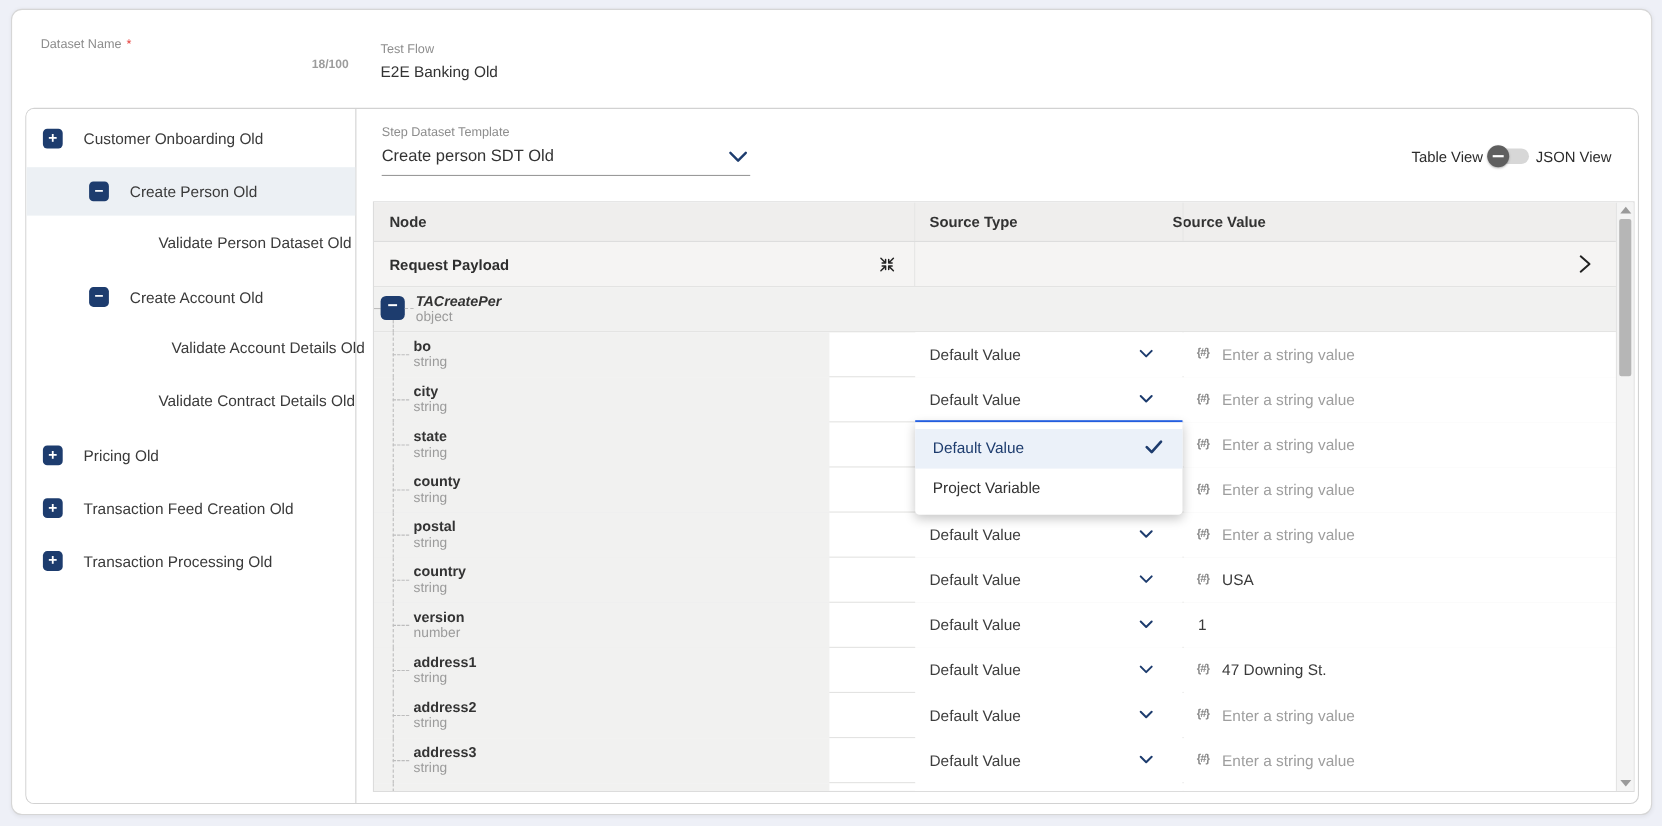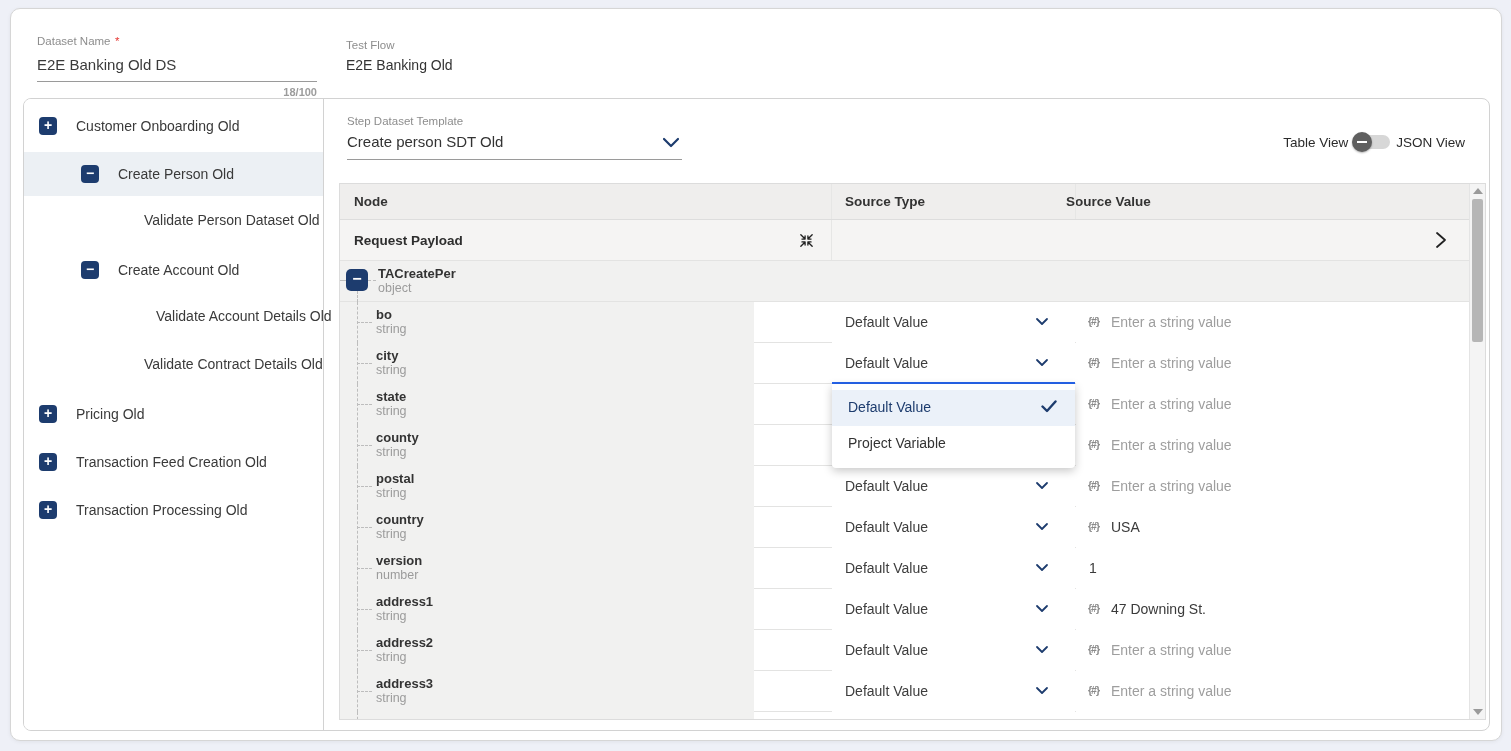--- a/index.html
+++ b/index.html
@@ -76,21 +76,21 @@
     letter-spacing:-1px; font-weight:bold; }
   .svc .sv-text { position:absolute; left:35px; top:12px; font-size:14px; }
   .svc .sv-text.ph { color:#9e9e9e; } .svc .sv-text.val { color:#3a3a3a; }
   .svc .sv-text.noicon { left:13px; }
 
   .node-name { position:absolute; left:36px; top:5px; font-size:13px; font-weight:bold; color:#333; }
   .node-type { position:absolute; left:36px; top:20px; font-size:12.5px; color:#9b9b9b; }
   .minus-sq { position:absolute; left:6px; top:8px; width:22px; height:22px; border-radius:5px;
     background:#1d3c6e; color:#fff; text-align:center; font-size:16px; line-height:20px;
     font-weight:bold; cursor:pointer; }
-  .root-name { position:absolute; left:38px; top:5px; font-size:13px; font-weight:bold; color:#333; }
+  .root-name { position:absolute; left:38px; top:5px; font-size:13px; font-weight:bold; color:#333;font-style:italic; }
   .root-type { position:absolute; left:38px; top:20px; font-size:12.5px; color:#9b9b9b; }
   .dash-v { position:absolute; left:17px; border-left:1px dashed #bdbdbd; }
   .dash-h { position:absolute; border-top:1px dashed #bdbdbd; }
 
   
   .menu { position:absolute; left:492px; top:200px; width:243px; background:#fff;
     box-shadow:0 3px 10px rgba(0,0,0,.22); border-radius:0 0 4px 4px; padding:6px 0; z-index:5; }
   .menu .item { position:relative; height:36px; font-size:14px; color:#333; cursor:pointer; }
   .menu .item .txt { position:absolute; left:16px; top:9px; }
   .menu .item.sel { background:#ebf1f9; color:#1d3c6e; }
@@ -106,21 +106,20 @@
   .sbar .arr.up { top:4px; border-bottom:6px solid #9a9a9a; }
   .sbar .arr.down { bottom:4px; border-top:6px solid #9a9a9a; }
 </style>
 </head>
 <body>
 
 <div class="card">
 
   <div class="ds-name">
     <div><span class="field-label">Dataset Name</span> <span class="req-star">*</span></div>
-    <div class="value">E2E Banking Old DS</div>
     <div class="counter">18/100</div>
   </div>
 
   <div class="test-flow">
     <div class="field-label">Test Flow</div>
     <div class="value">E2E Banking Old</div>
   </div>
 
   <div class="panel">
 

